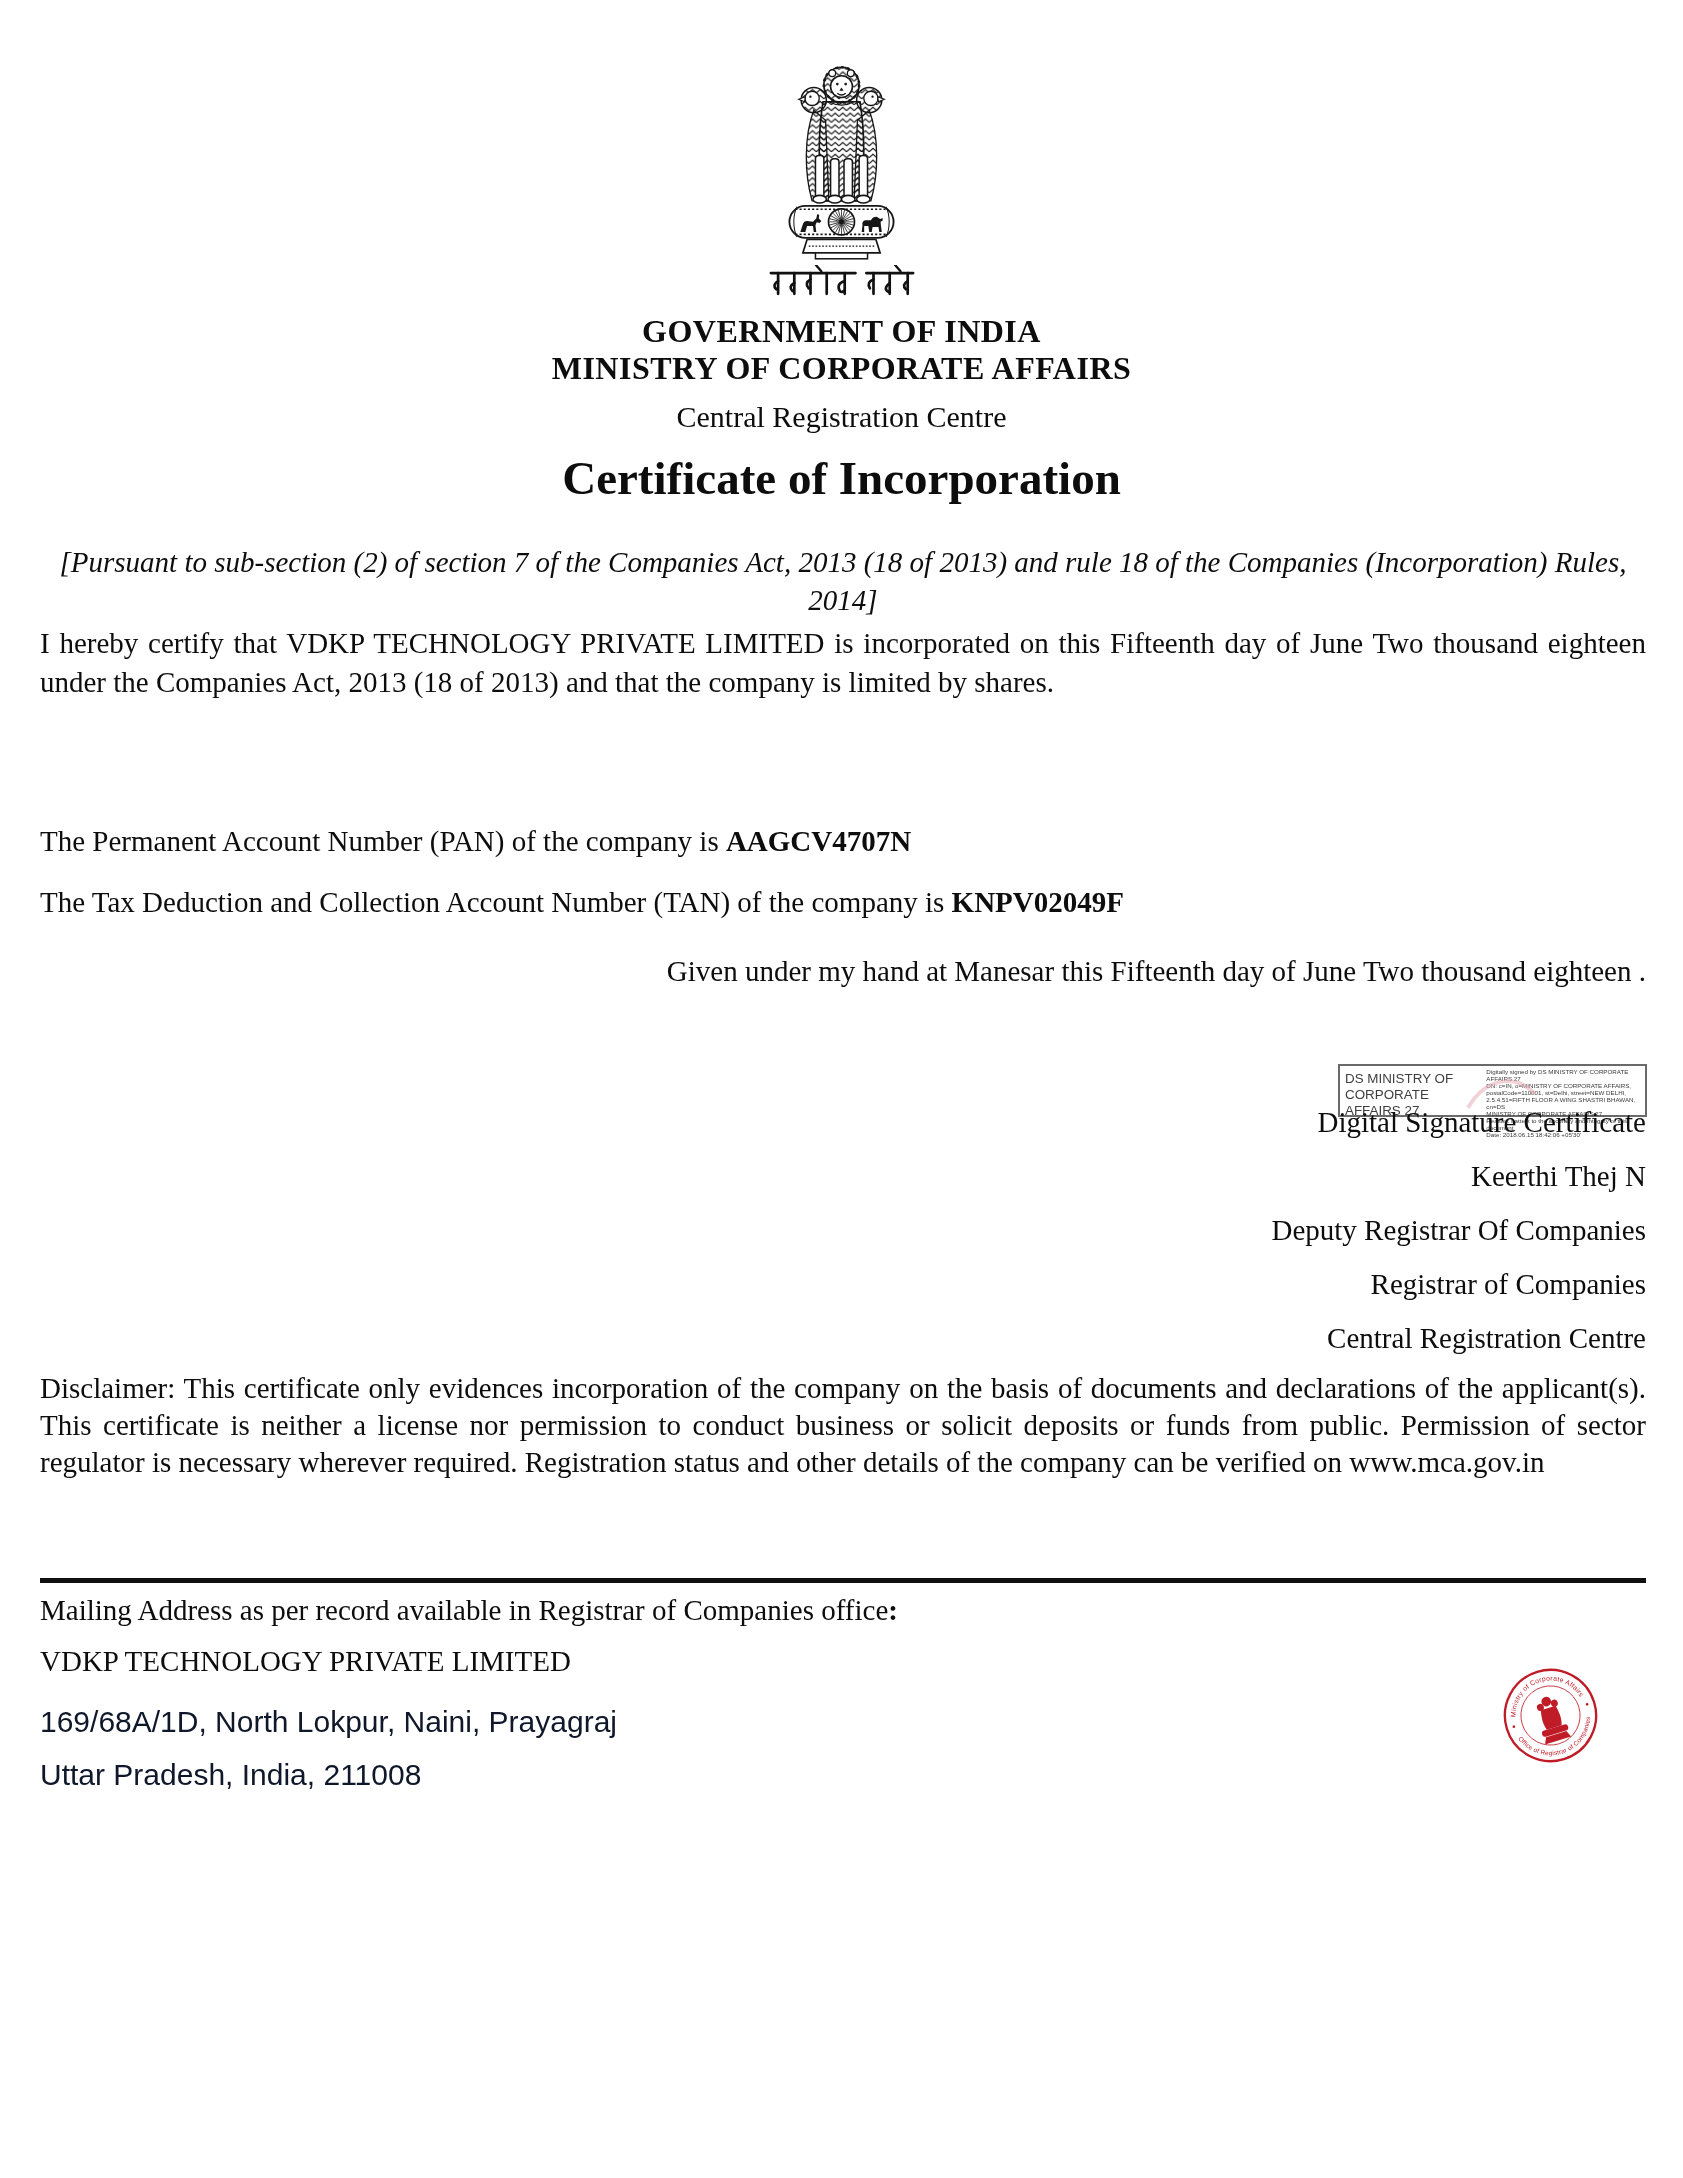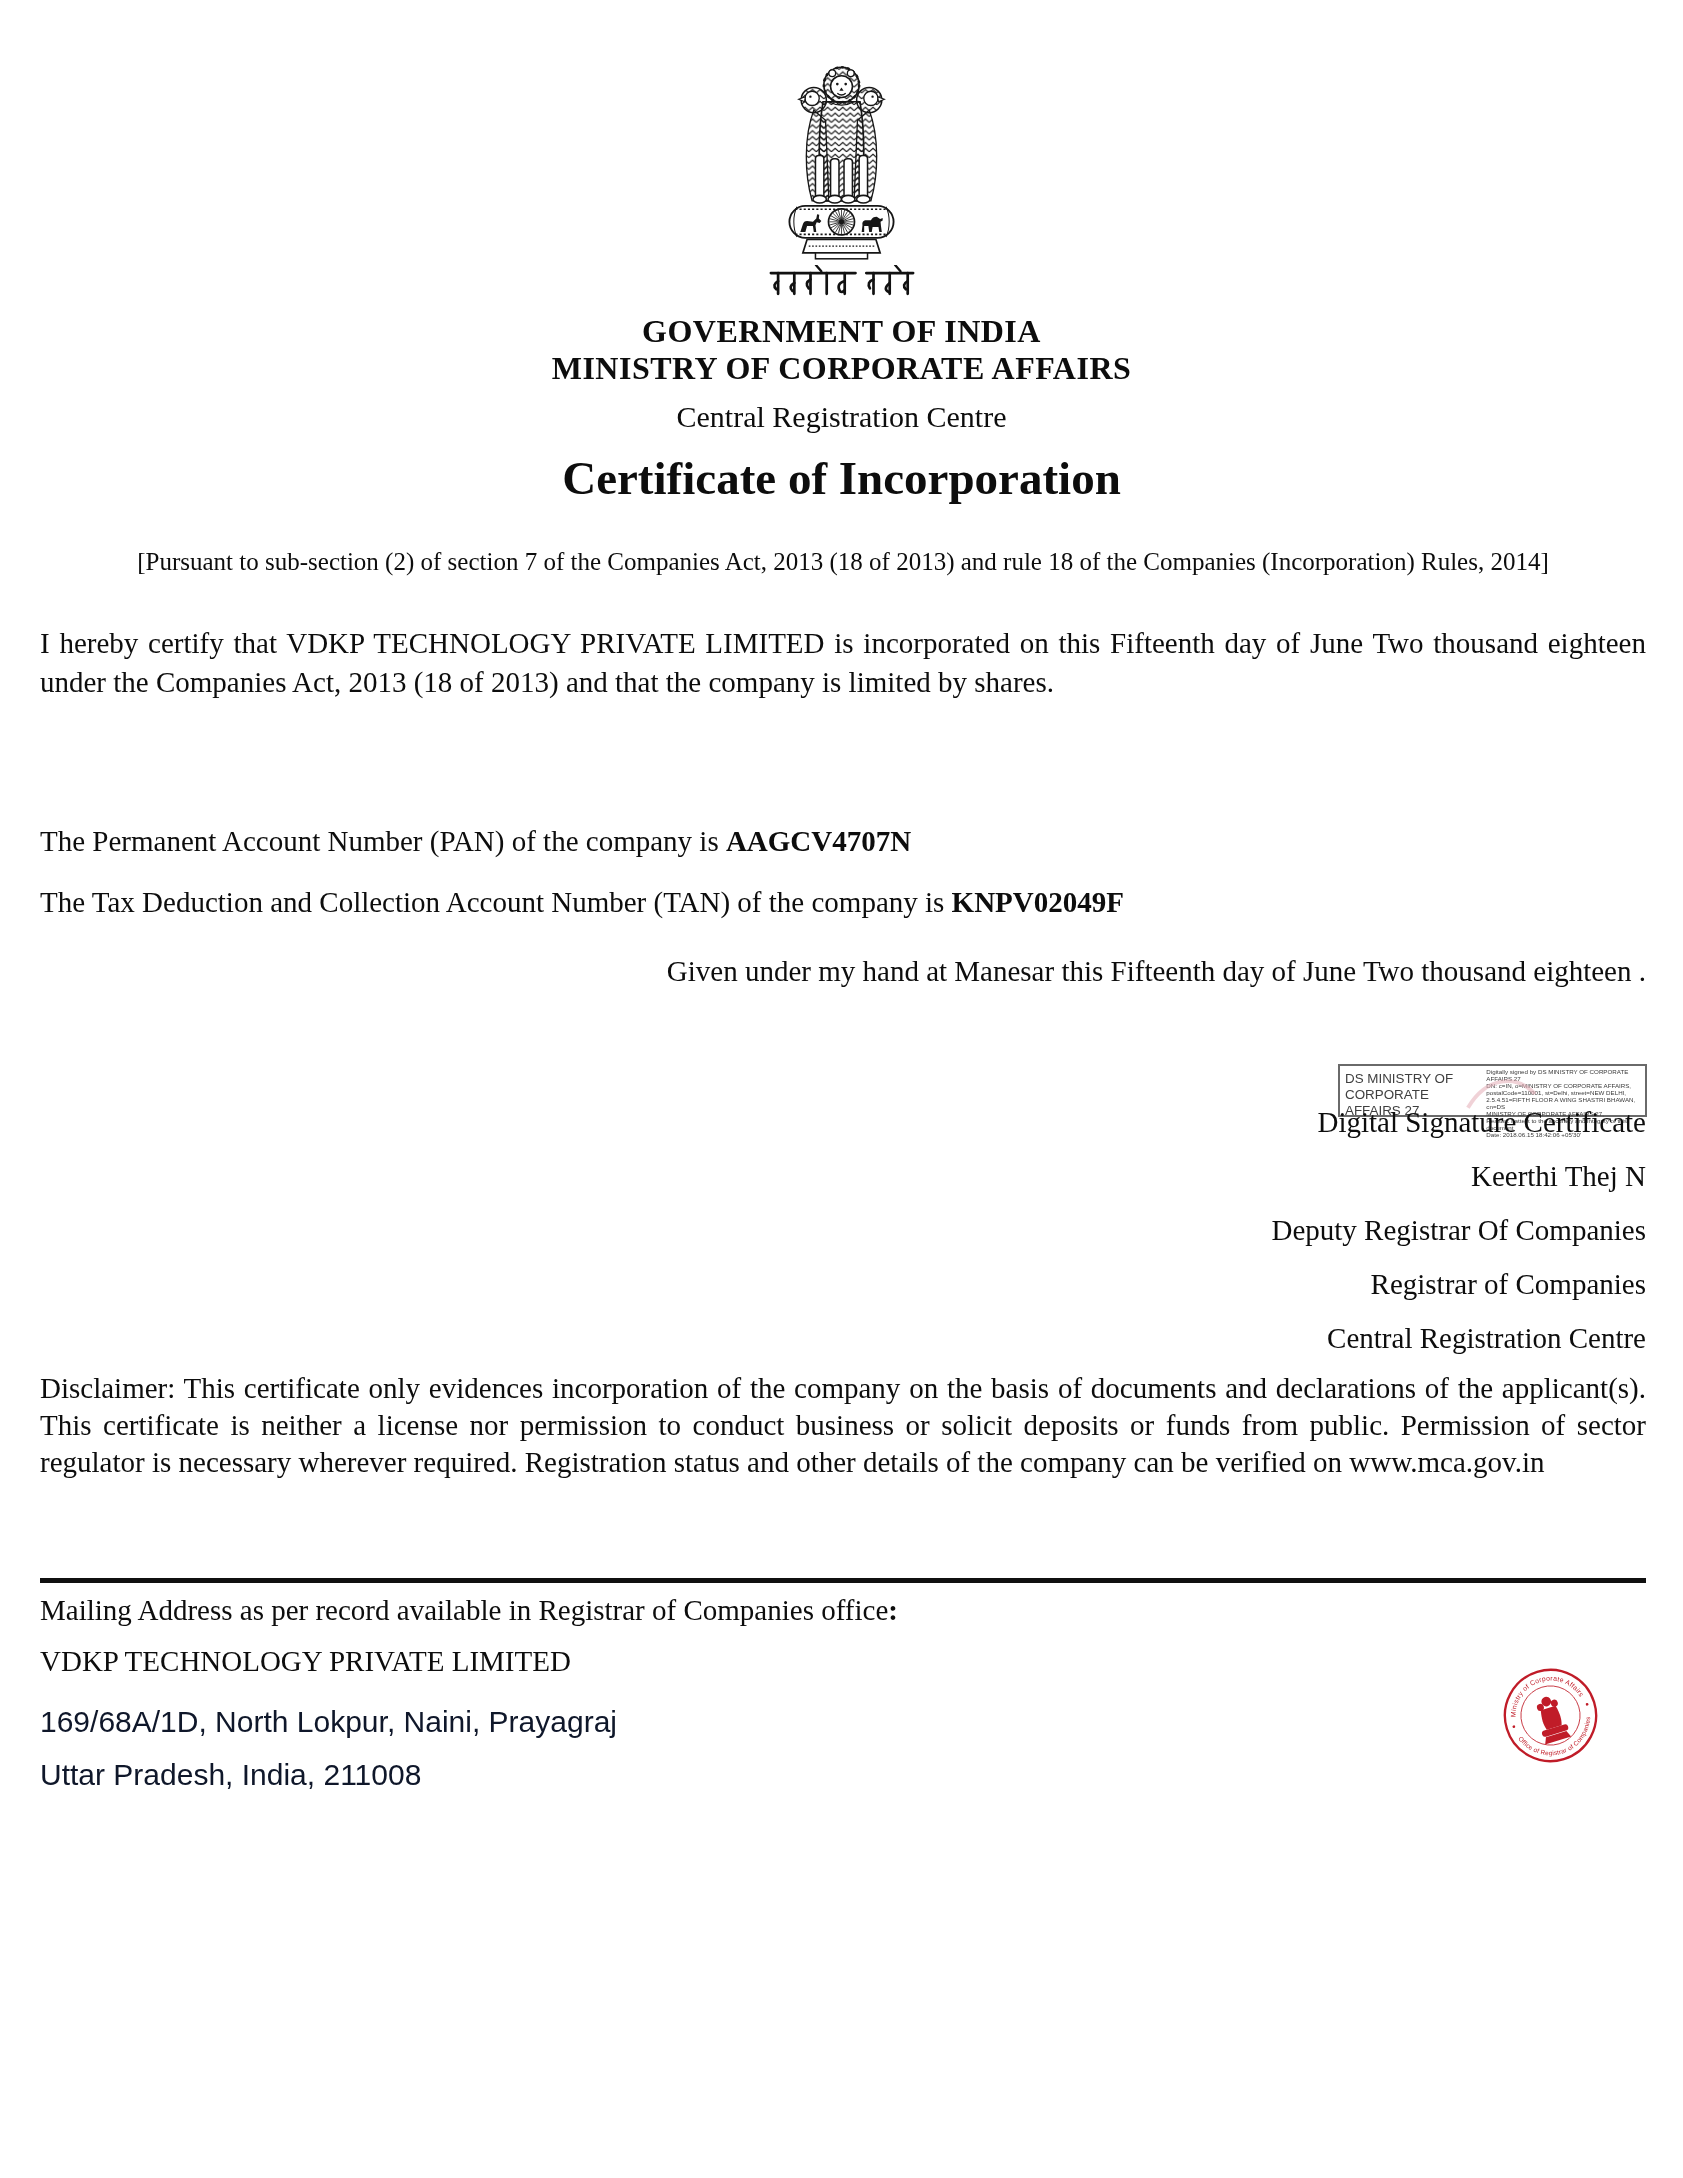--- a/index.html
+++ b/index.html
@@ -14,21 +14,21 @@
 
   .emblem-block{top:53px;left:0;width:100%;display:flex;flex-direction:column;align-items:center;}
   .motto-wrap{position:relative;margin-top:2px;height:36px;}
   .motto-text{position:absolute;left:0;top:0;width:100%;text-align:center;
     font-family:"DejaVu Sans",sans-serif;font-size:26px;font-weight:bold;color:transparent;}
 
   .gov-line{top:313px;font-size:32px;font-weight:bold;letter-spacing:0.5px;}
   .ministry-line{top:350px;font-size:32px;font-weight:bold;letter-spacing:0.5px;}
   .crc-line{top:400px;font-size:30px;}
   .doc-title{top:451px;font-size:47px;font-weight:bold;}
-  .pursuant{top:543px;font-size:25px;line-height:38px;text-align:center;}
+  .pursuant{top:543px;font-size:29px;line-height:38px;text-align:center;font-style:italic;}
 
   .para{font-size:29px;line-height:39px;text-align:justify;}
   .p-certify{top:624px;}
   .p-cin{top:746px;text-align:left;}
   .p-pan{top:822px;text-align:left;}
   .p-tan{top:883px;text-align:left;}
   .p-given{top:952px;text-align:right;}
   .bold{font-weight:bold;}
 
   .dsc-stamp{top:1064px;left:1338px;width:309px;height:53px;border:2px solid #6a6a6a;

